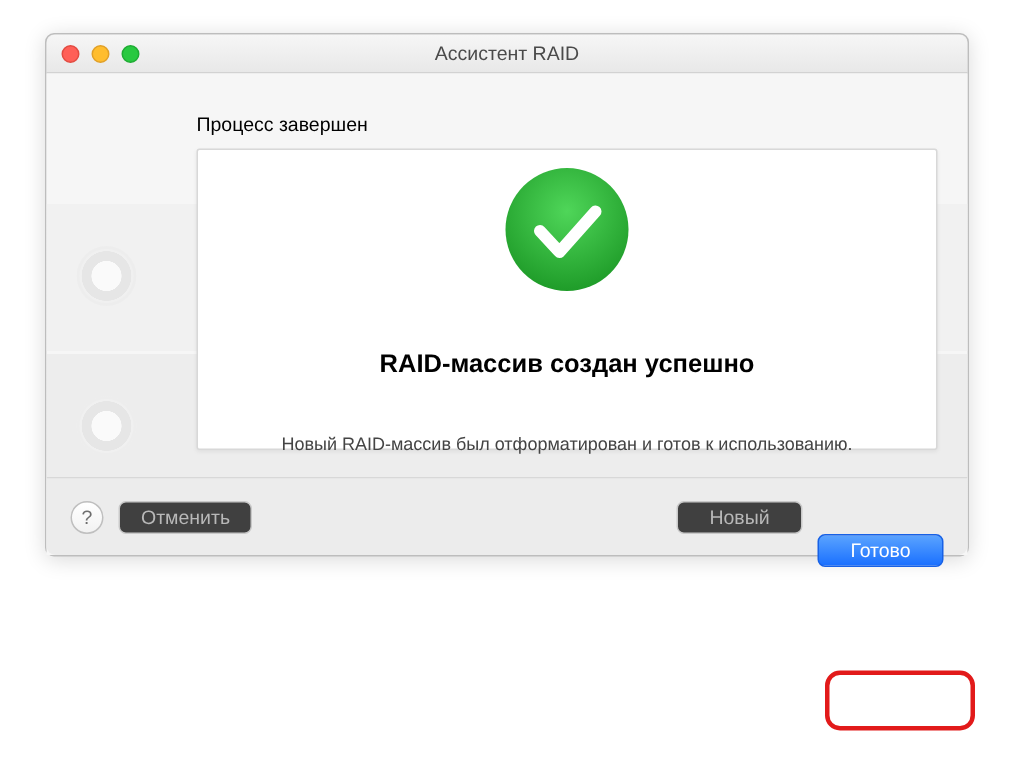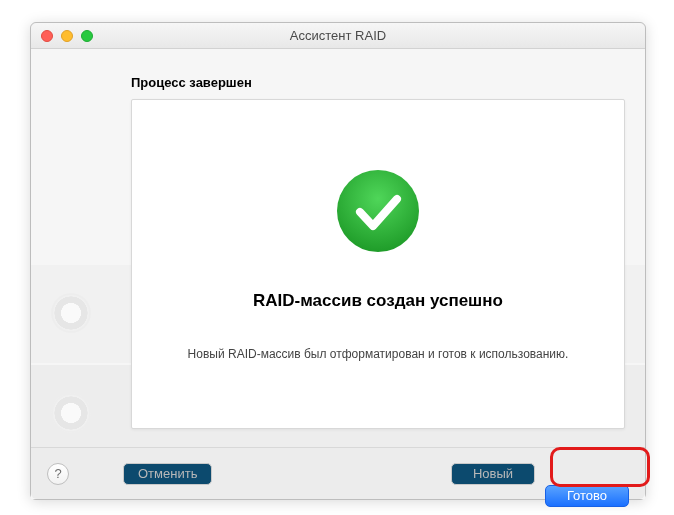--- a/index.html
+++ b/index.html
@@ -11,21 +11,21 @@
       overflow: hidden;
       position: relative;
       font-size: 13px;
       color: #000;
     }
     .window {
       position: absolute;
       left: 30px;
       top: 22px;
       width: 616px;
-      height: 478px;
+      height: 349px;
       background: #ececec;
       border: 1px solid #bdbdbd;
       border-radius: 6px;
       box-shadow: 0 2px 14px rgba(0,0,0,.15);
       display: flex;
       flex-direction: column;
     }
     .titlebar {
       height: 26px;
       border-bottom: 1px solid #d2d2d2;
@@ -75,36 +75,36 @@
       box-shadow:0 0 0 2px rgba(0,0,0,.02) inset;
     }
     .disk-bg::before{ top:28px; left:20px; }
     .disk-bg::after{ top:128px; left:20px; }
 
     .heading {
       position: absolute;
       top: 26px;
       left: 100px;
       font-size: 13px;
-      font-weight: 700;
+      font-weight: 400;
     }
     .card {
       position: absolute;
       top: 50px;
       left: 100px;
       right: 20px;
       bottom: 70px;
       background: #fff;
       border: 1px solid #d8d8d8;
       border-radius: 2px;
       box-shadow: 0 1px 3px rgba(0,0,0,.06);
       display: flex;
       flex-direction: column;
       align-items: center;
-      justify-content: center;
+      justify-content: space-between;
       padding: 10px 20px;
       text-align: center;
     }
     .check-wrap {
       margin-bottom: 34px;
     }
     .card h2 {
       font-size: 17px;
       font-weight: 700;
       margin-bottom: 12px;
@@ -143,22 +143,21 @@
       min-width: 84px;
       padding: 0 14px;
       border-radius: 5px;
       border: 1px solid #c9c9c9;
       background: linear-gradient(#ffffff,#f2f2f2);
       font-size: 13px;
       font-family: inherit;
     }
     button.mac.disabled {
       color: #b8b8b8;
-      background: #0c4a6e;
-      margin-left: 44px;
+      background: #404040;
     }
     button.mac.primary {
       background: linear-gradient(#5aa3ff,#1a70ff);
       border: 1px solid #1761e6;
       color: #fff;
       font-weight: 500;
       margin-top: 44px;
     }
     .highlight-ring {
       position: absolute;

